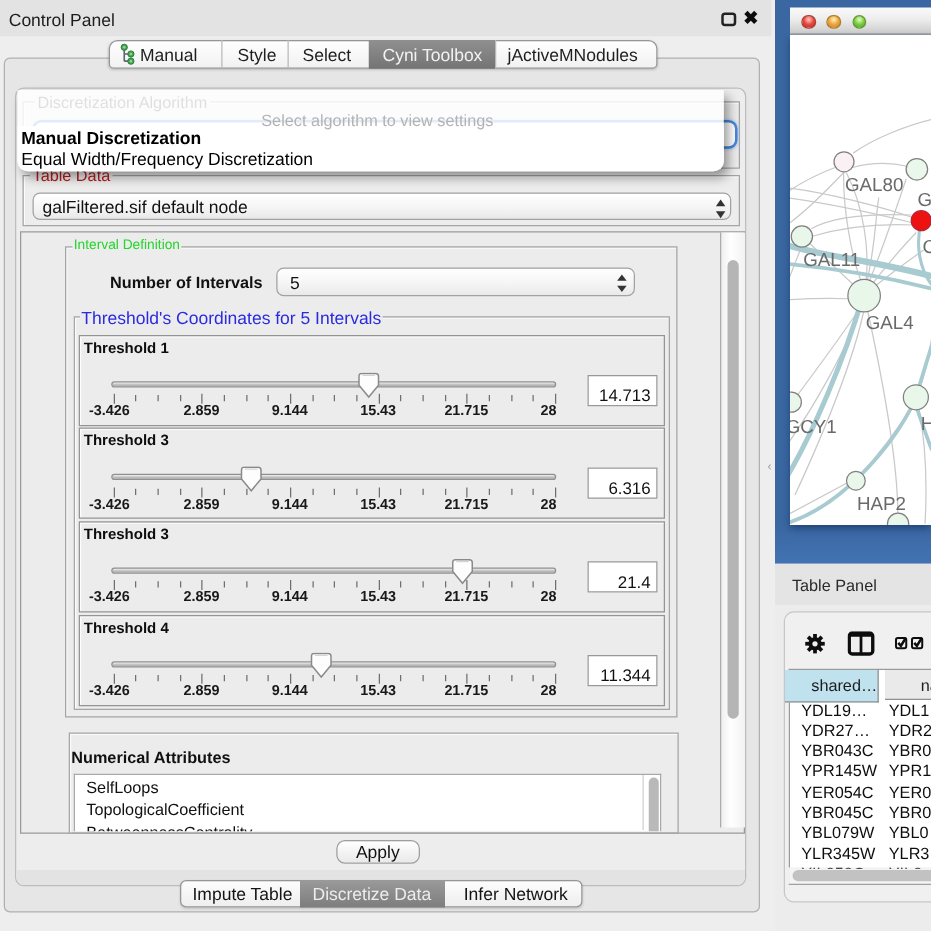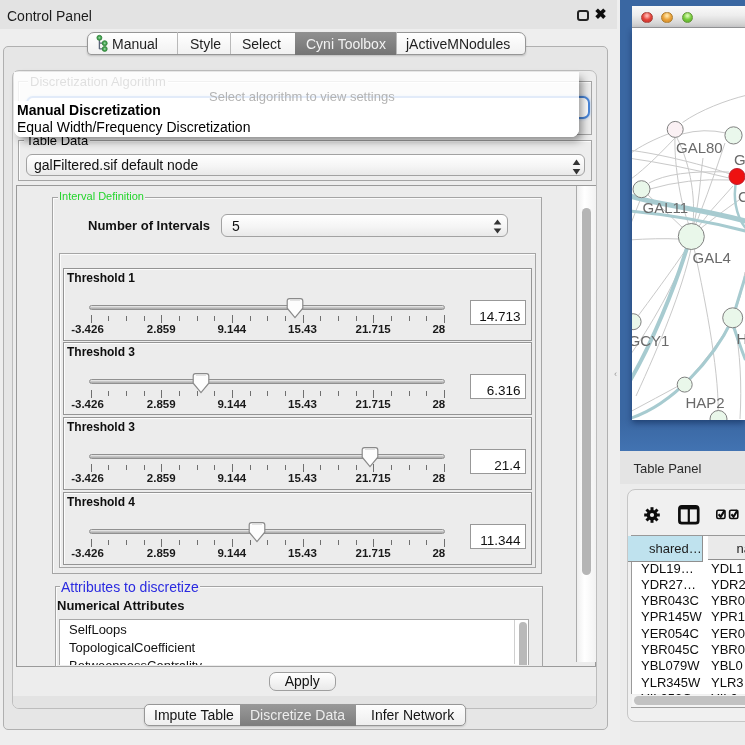--- a/index.html
+++ b/index.html
@@ -20,21 +20,21 @@
 .groupbox { border:1px solid #a5a5a5; box-shadow:inset 1px 1px 0 rgba(255,255,255,.8); }
 #dagroup { left:18px; top:81px; width:574px; height:54px; }
 #dalabel { left:28px; top:74px; font-size:13px; color:#3a3a3a; background:#ededed; padding:0 2px; }
 #dacombo { left:26px; top:96px; width:564px; height:23px; background:#fff; border:2.5px solid #4a86d8; border-radius:7px; box-shadow:0 0 3px #9cbdea; }
 #popup { left:14px; top:71.5px; width:564.5px; height:65.5px; background:rgba(255,255,255,0.84); box-shadow:4px 5px 9px -1px rgba(0,0,0,0.42); border-radius:0 0 8px 8px; }
 #popupwhite { left:14px; top:101px; width:564.5px; height:36px; background:#ffffff; border-radius:0 0 8px 8px; }
 #pitem1 { left:209px; top:88.5px; font-size:13px; color:#b3b3b3; }
 #pitem2 { left:17px; top:101.5px; font-size:14px; font-weight:bold; color:#000; }
 #pitem3 { left:17px; top:118.5px; font-size:14px; color:#000; }
 #tdgroup { left:18px; top:140px; width:574px; height:41px; }
-#tdlabel { left:24px; top:133px; font-size:13px; color:#000000; background:#ededed; padding:0 2px; }
+#tdlabel { left:24px; top:133px; font-size:13px; color:#b91c1c; background:#ededed; padding:0 2px; }
 .combo { background:linear-gradient(180deg,#ffffff 0%,#f5f5f5 55%,#e9e9e9 100%); border:1px solid #a2a2a2; border-radius:6px; }
 #tdcombo { left:26px; top:154px; width:559px; height:22px; }
 #tdcombotxt { left:34px; top:157px; font-size:14px; color:#111; }
 #contentpanel { left:16px; top:185px; width:580px; height:482px; background:#ececec; border:1px solid #9a9a9a; }
 #vscroll { left:575.5px; top:186px; width:20px; height:476px; background:linear-gradient(90deg,#efefef,#ffffff 40%,#f2f2f2); border-left:1px solid #ababab; }
 #vthumb { left:582px; top:208px; width:8.5px; height:367px; background:#b5b5b5; border-radius:4.5px; }
 #idgroup { left:52px; top:197px; width:490px; height:377px; }
 #idlabel { left:58px; top:190px; font-size:11px; color:#24d52c; background:#ececec; padding:0 1px;}
 #noilabel { left:88px; top:218px; font-size:13px; font-weight:bold; color:#111; }
 #noicombo { left:221px; top:214px; width:287px; height:23px; }
@@ -123,20 +123,21 @@
   <div class="abs groupbox" id="idgroup"></div>
   <div class="abs" id="idlabel">Interval Definition</div>
   <div class="abs" id="noilabel">Number of Intervals</div>
   <div class="abs combo" id="noicombo"></div>
   <div class="abs" id="noitxt">5</div>
   <svg class="abs" style="left:493px; top:218.5px;" width="9" height="15" viewBox="0 0 9 15">
     <path d="M4.5 0.5 L8.3 5.5 L0.7 5.5 Z" fill="#333"></path>
     <path d="M4.5 14.5 L8.3 9.5 L0.7 9.5 Z" fill="#333"></path>
   </svg>
   <div class="abs groupbox" id="tcgroup"></div>
+  <div class="abs" id="tclabel">Threshold's Coordinates for 5 Intervals</div>
   <div class="abs tbox" style="top:267.5px;"></div>
   <div class="abs ttitle" style="top:270.5px;">Threshold 1</div>
   <div class="abs track" style="top:304.5px;"></div>
   <div class="abs tick" style="left:90.5px; top:315.0px; height:8px;"></div>
   <div class="abs tick" style="left:108.2px; top:316.0px; height:5px;"></div>
   <div class="abs tick" style="left:125.8px; top:316.0px; height:5px;"></div>
   <div class="abs tick" style="left:143.5px; top:316.0px; height:5px;"></div>
   <div class="abs tick" style="left:161.2px; top:315.0px; height:8px;"></div>
   <div class="abs tick" style="left:178.8px; top:316.0px; height:5px;"></div>
   <div class="abs tick" style="left:196.5px; top:316.0px; height:5px;"></div>
@@ -264,21 +265,20 @@
   <div class="abs slbl" style="left:231.8px; top:547.1px;">9.144</div>
   <div class="abs slbl" style="left:302.5px; top:547.1px;">15.43</div>
   <div class="abs slbl" style="left:373.1px; top:547.1px;">21.715</div>
   <div class="abs slbl" style="left:438.8px; top:547.1px;">28</div>
   <svg class="abs" style="left:248.0px; top:522.1px;" width="18" height="21" viewBox="0 0 18 21">
 <path d="M3.5 0.7 L14.5 0.7 Q 16.8 0.7 16.8 3 L16.8 10.2 L9 19.6 L1.2 10.2 L1.2 3 Q 1.2 0.7 3.5 0.7 Z" fill="#fdfdfd" stroke="#8a8a8a" stroke-width="1.2"></path>
 <path d="M4 2.2 L14 2.2" stroke="#d5d5d5" stroke-width="1" fill="none"></path>
     </svg>
   <div class="abs vbox" style="top:523.6px;">11.344</div>
   <div class="abs groupbox" id="atgroup"></div>
-  <div class="abs" id="atlabel">Attributes to discretize</div>
   <div class="abs" id="nalabel">Numerical Attributes</div>
   <div class="abs" id="attrlist">
     <div class="abs litem" style="top:2px;">SelfLoops</div>
     <div class="abs litem" style="top:19.8px;">TopologicalCoefficient</div>
     <div class="abs litem" style="top:37.6px;">BetweennessCentrality</div>
   </div>
   <div class="abs" id="listsep"></div>
   <div class="abs" id="listthumb"></div>
   <div class="abs" id="bpfoot"></div>
   <div class="abs" id="applybtn">Apply</div>

